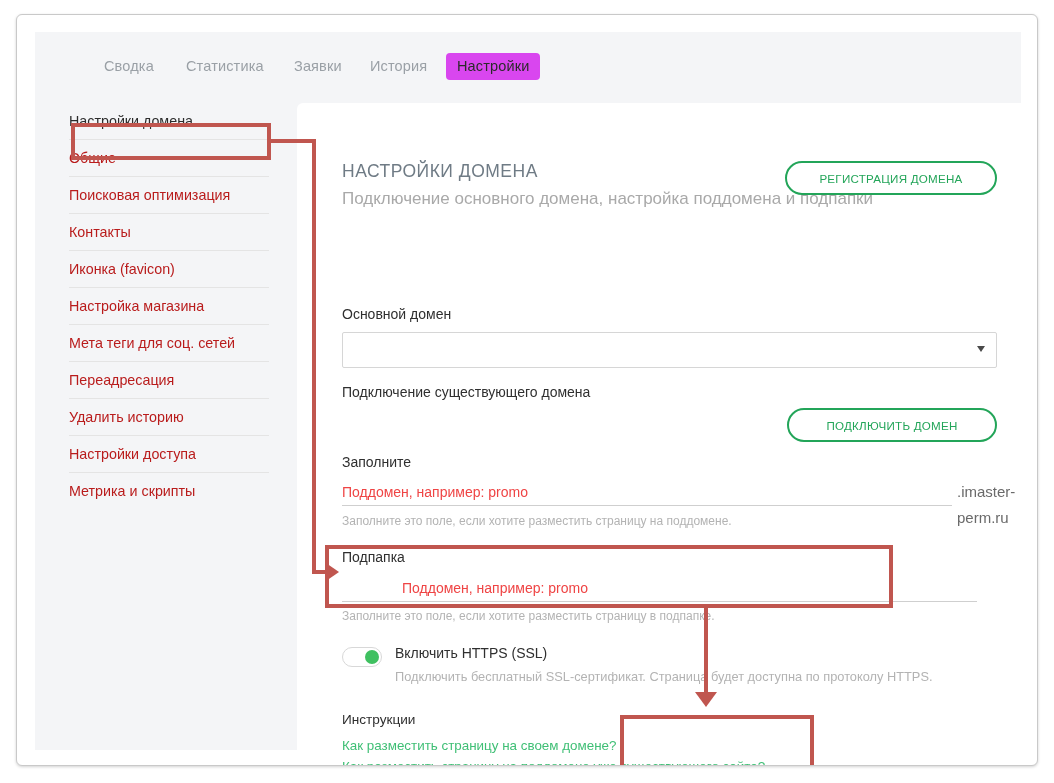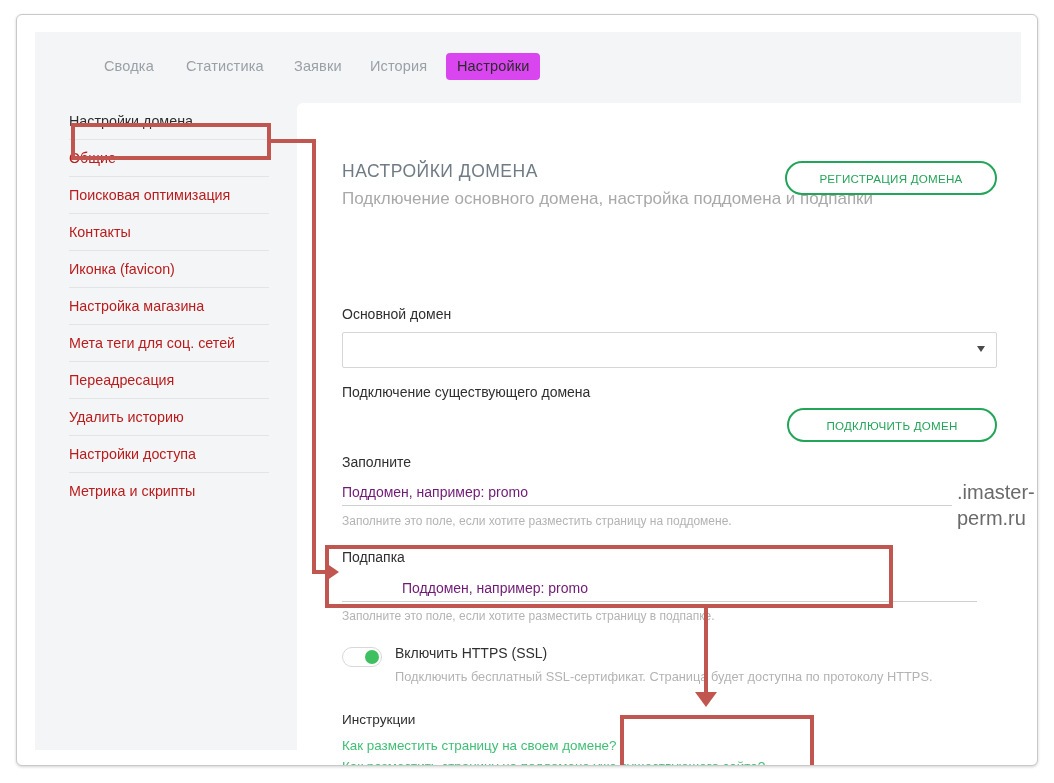--- a/index.html
+++ b/index.html
@@ -206,35 +206,35 @@
   }
 
   
   .underline-input {
     position: absolute;
     border: none;
     border-bottom: 1px solid #cfcfcf;
     background: transparent;
     box-sizing: border-box;
     font-size: 14px;
-    color: #701a75;
+    color: #ef4444;
     line-height: 26px;
     cursor: text;
   }
   #subdomain-input {
     left: 45px;
     top: 376px;
     width: 610px;
     height: 27px;
   }
   #subdomain-suffix {
     position: absolute;
     left: 660px;
     top: 376px;
-    font-size: 20px;
+    font-size: 15px;
     color: #6a6a6a;
     line-height: 26px;
   }
   #subfolder-input {
     left: 45px;
     top: 472px;
     width: 635px;
     height: 27px;
     padding-left: 60px;
   }

